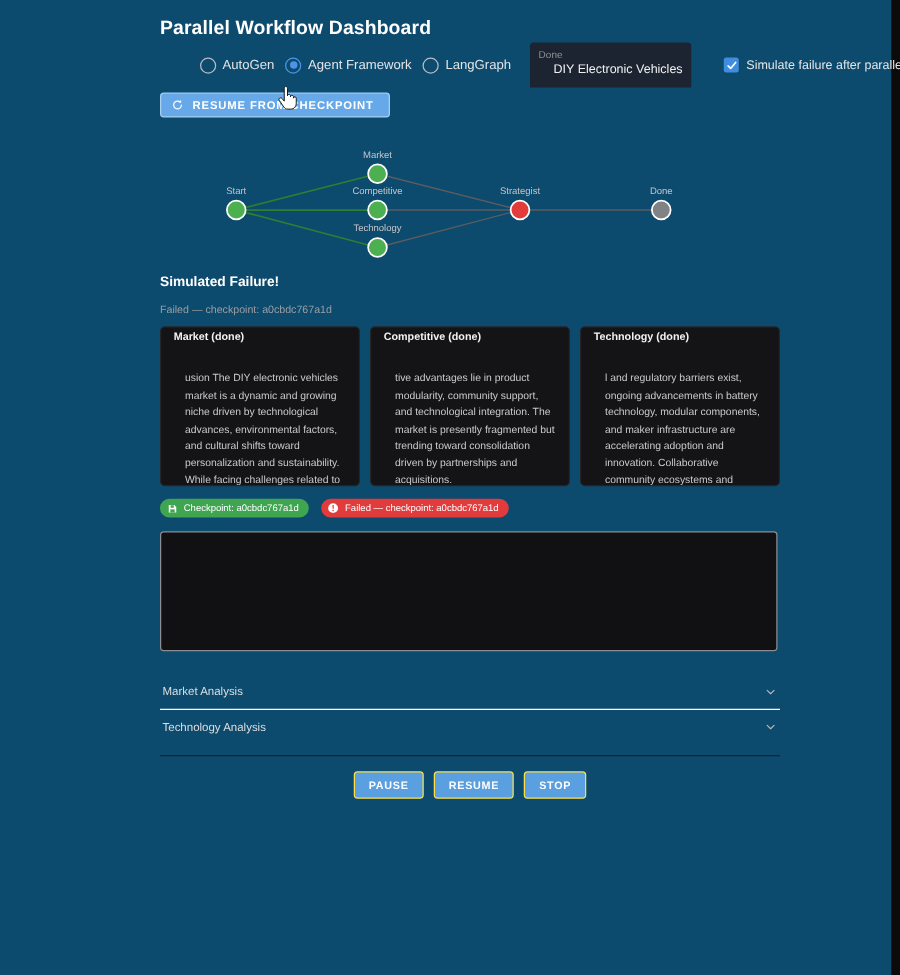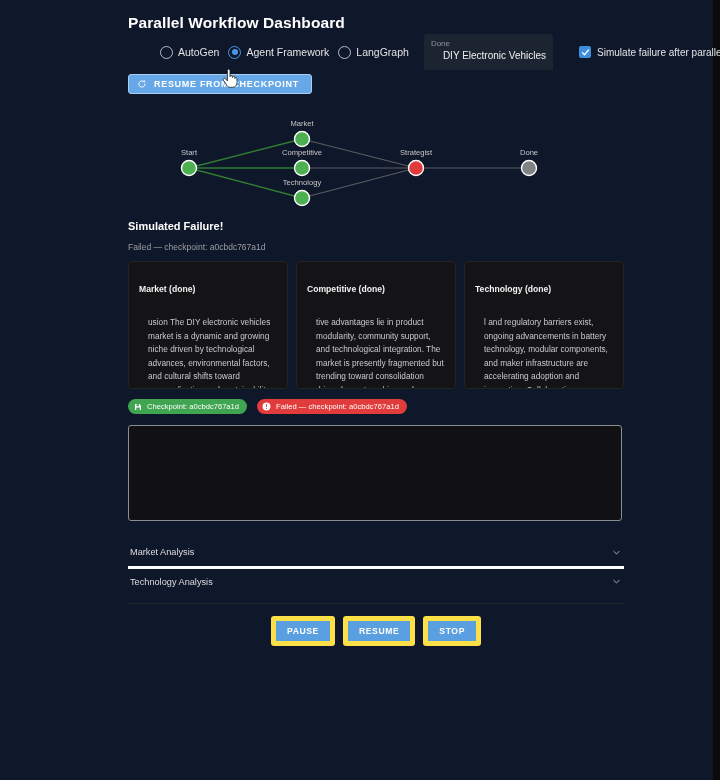--- a/index.html
+++ b/index.html
@@ -7,21 +7,21 @@
     margin: 0; padding: 0;
     width: 720px; height: 780px;
     background: #0b0b0c;
     font-family: "Liberation Sans", sans-serif;
     color: #e9e9ea;
     overflow: hidden;
   }
   .page {
     width: 713px; height: 780px;
     position: relative;
-    background: #0f172a;
+    background: #0c4a6e;
   }
   .container {
     position: absolute;
     left: 128px;
     top: 0;
     width: 496px;
   }
 
   
   .title {
@@ -157,21 +157,21 @@
     gap: 8px;
     margin-top: 9px;
   }
   .card {
     flex: 1 1 0;
     background: #141416;
     border: 1px solid #242427;
     border-radius: 4px;
     height: 128px;
     overflow: hidden;
-    padding: 22px 10px 0 10px;
+    padding: 2px 10px 0 10px;
     position: relative;
   }
   .card-title {
     font-size: 8.6px;
     font-weight: bold;
     color: #f2f2f3;
     margin-bottom: 22px;
   }
   .card-body {
     font-size: 8.3px;
@@ -220,21 +220,21 @@
     outline: none;
     color: #dcdcde;
     font-size: 9px;
     padding: 6px 8px;
     font-family: "Liberation Mono", monospace;
   }
 
   
   .accordions { margin-top: 13px; }
   .acc-row {
-    border-top: 3px solid #ffffff;
+    border-top: 1px solid #ffffff;
     height: 28px;
     display: flex;
     align-items: center;
     justify-content: space-between;
     cursor: pointer;
     padding: 0 2px;
   }
   .acc-row:first-child { border-top: none; }
   .acc-label { font-size: 9.2px; color: #dcdddf; }
   .acc-chev { color: #b9babc; display: inline-flex; }
@@ -246,21 +246,21 @@
 
   
   .bottom-btns {
     display: flex;
     justify-content: center;
     gap: 8px;
     margin-top: 12px;
   }
   .pbtn {
     background: #5a9fdf;
-    border: 5px solid #fde047;
+    border: 1px solid #fde047;
     color: #ffffff;
     border-radius: 3px;
     font-size: 8.6px;
     font-weight: bold;
     letter-spacing: .6px;
     padding: 5px 11px;
     cursor: pointer;
     font-family: "Liberation Sans", sans-serif;
   }
 

